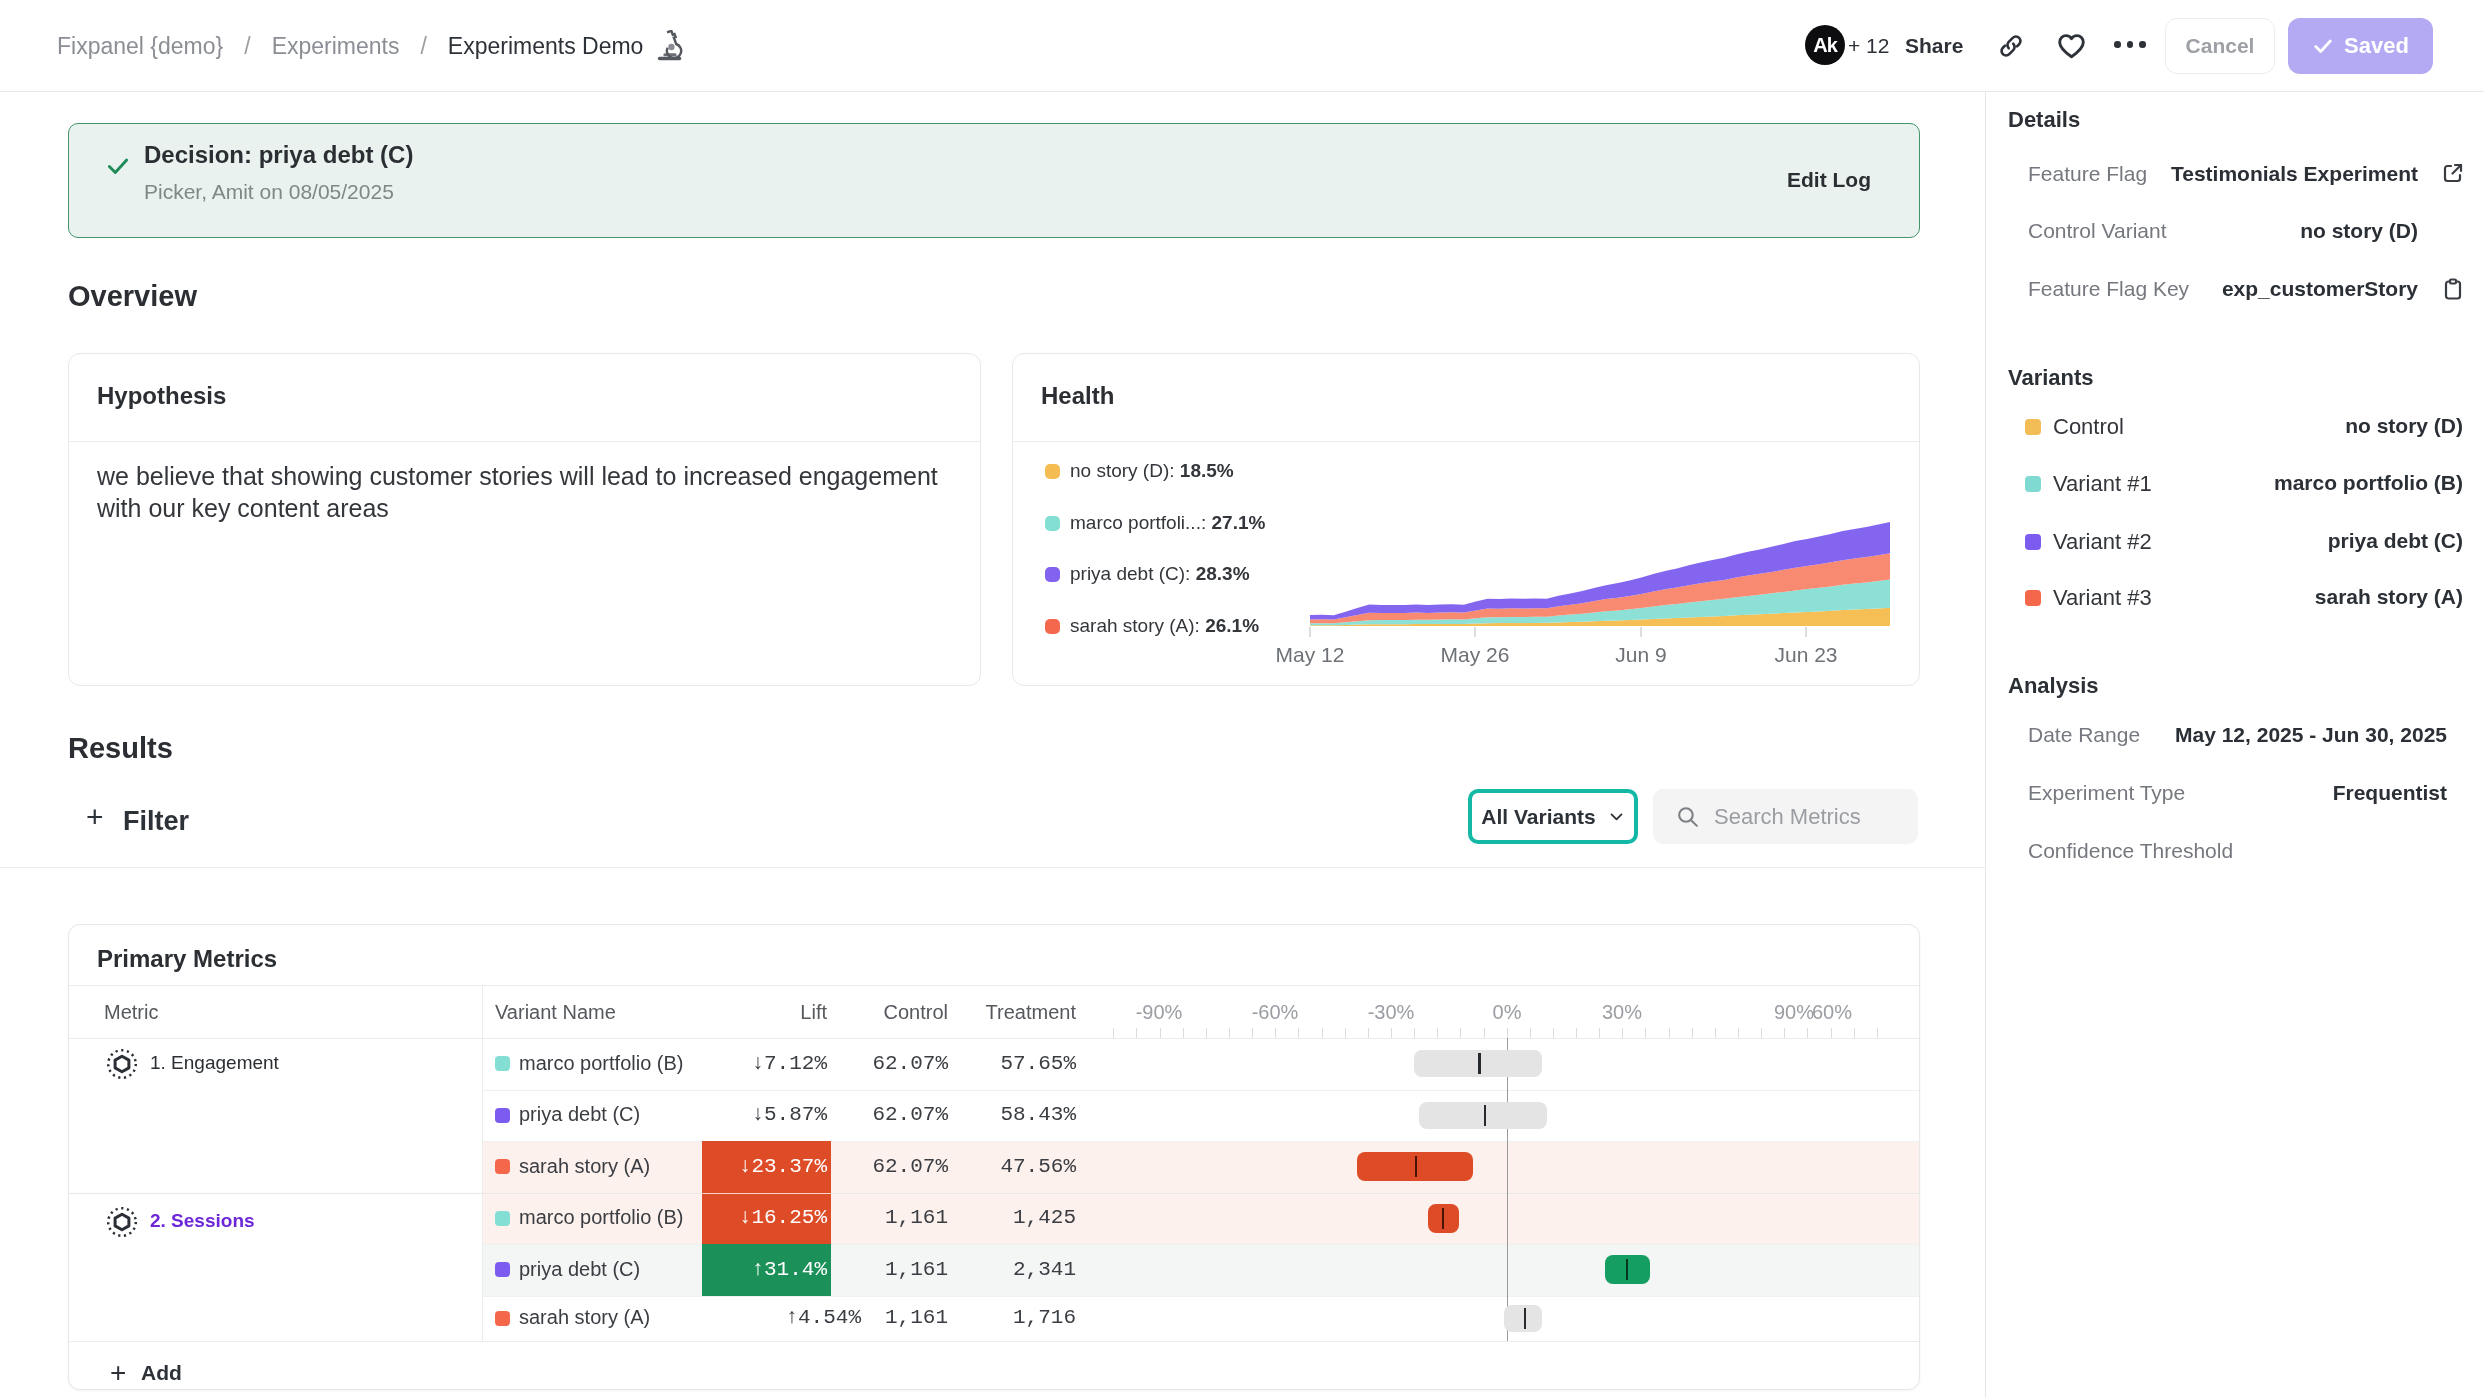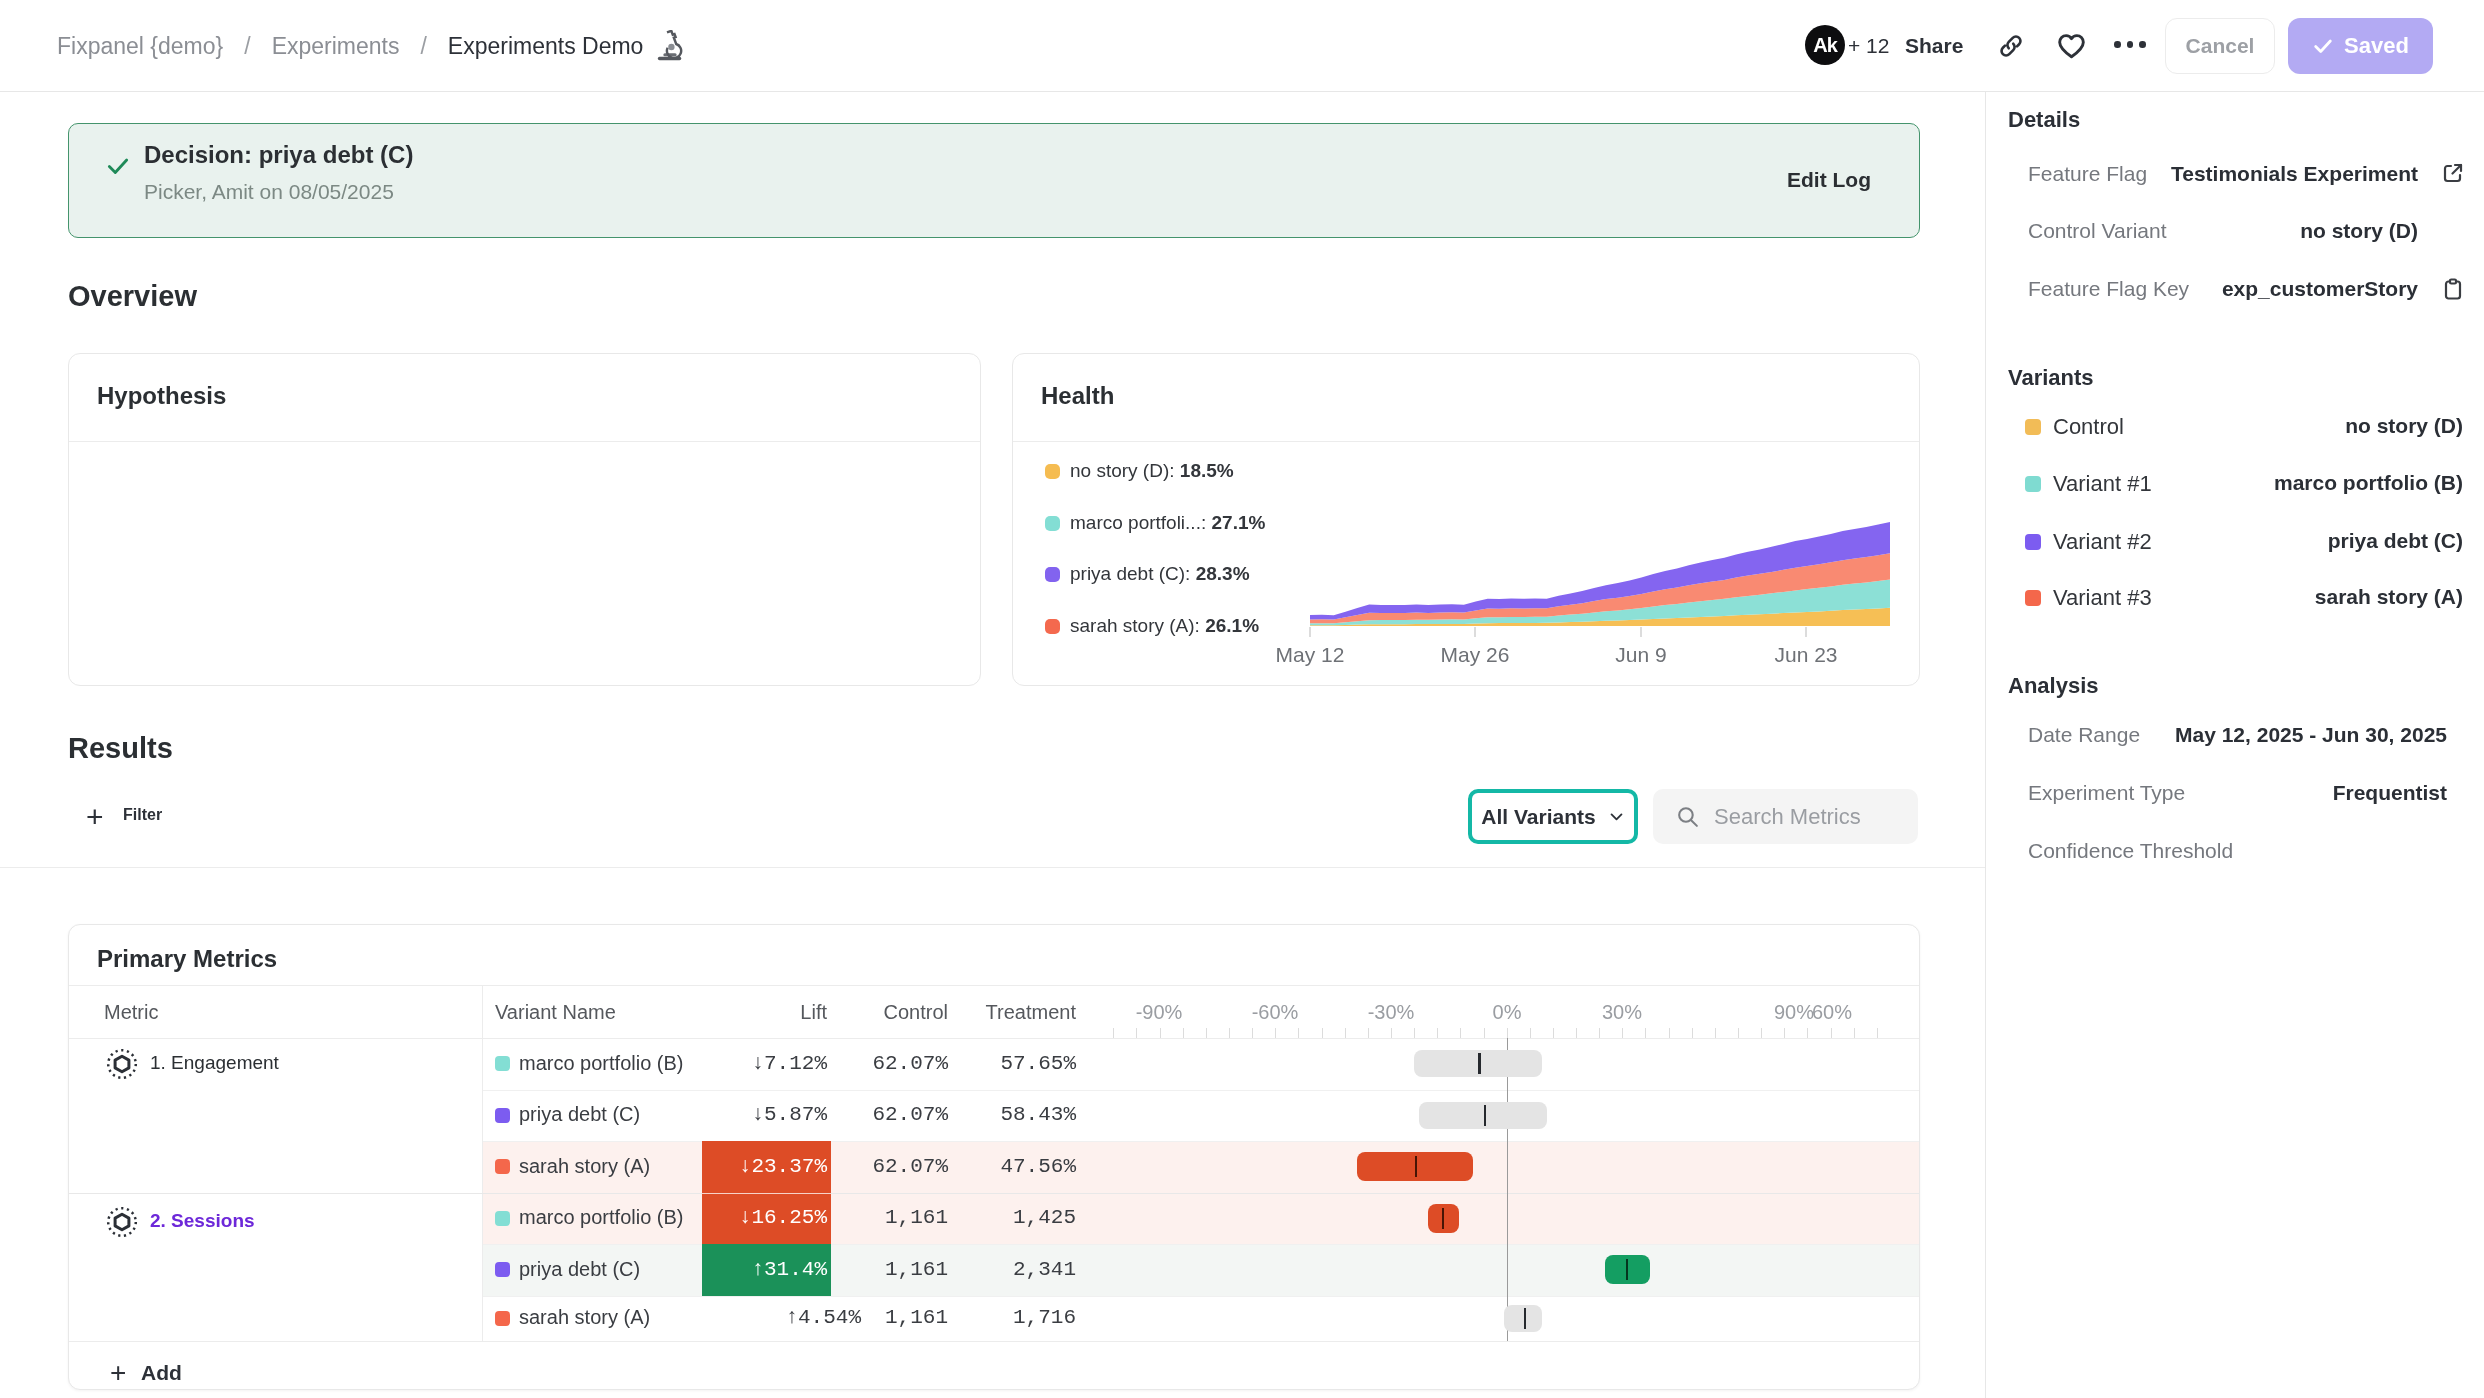--- a/index.html
+++ b/index.html
@@ -84,20 +84,21 @@
   <div class="t2">Picker, Amit on 08/05/2025</div>
   <div class="editlog">Edit Log</div>
 </div>
 
 <div class="h1" style="top:280px;">Overview</div>
 
 <div class="card" style="left:68px; top:353px; width:913px; height:333px;">
   <div class="hd">
       <span>Hypothesis</span>
     </div>
+  <div id="hypo-body">we believe that showing customer stories will lead to increased engagement<br>with our key content areas</div>
 </div>
 
 <div class="card" style="left:1012px; top:353px; width:908px; height:333px;">
   <div class="hd">
       <span>Health</span>
     </div>
   <div class="leg-item" style="top:106px;"><i class="leg-sq" style="background:#f5bc51;"></i>no story (D): <b>18.5%</b></div>
   <div class="leg-item" style="top:158px;"><i class="leg-sq" style="background:#83ded4;"></i>marco portfoli...: <b>27.1%</b></div>
   <div class="leg-item" style="top:209px;"><i class="leg-sq" style="background:#8263ef;"></i>priya debt (C): <b>28.3%</b></div>
   <div class="leg-item" style="top:261px;"><i class="leg-sq" style="background:#f4694e;"></i>sarah story (A): <b>26.1%</b></div>
@@ -114,21 +115,21 @@
 <line x1="566" y1="137" x2="566" y2="147" stroke="#dcdcdc" stroke-width="2"></line>
 <text x="70" y="172" text-anchor="middle" font-family="Liberation Sans, sans-serif" font-size="21" fill="#6e7176">May 12</text>
 <text x="235" y="172" text-anchor="middle" font-family="Liberation Sans, sans-serif" font-size="21" fill="#6e7176">May 26</text>
 <text x="401" y="172" text-anchor="middle" font-family="Liberation Sans, sans-serif" font-size="21" fill="#6e7176">Jun 9</text>
 <text x="566" y="172" text-anchor="middle" font-family="Liberation Sans, sans-serif" font-size="21" fill="#6e7176">Jun 23</text>
 </svg>
 
 <div class="h1" style="top:732px;">Results</div>
 
 <div class="abs" style="left:86px; top:800px; font-size:30px; color:#2d3138; font-weight:400;">+</div>
-<div class="abs" style="left:123px; top:806px; font-size:16px; font-weight:600; color:#2d3138;">Filter</div>
+<div class="abs" style="left:123px; top:806px; font-size:27px; font-weight:600; color:#2d3138;">Filter</div>
 <div id="filterrow-line"></div>
 <div id="allvariants">All Variants <svg width="17" height="17" viewBox="0 0 24 24">
       <path d="M5 9 L12 16 L19 9" fill="none" stroke="#2d3138" stroke-width="2.6" stroke-linecap="round" stroke-linejoin="round"></path>
     </svg></div>
 <div id="search">
   <svg style="margin-left:22px;" width="25" height="25" viewBox="0 0 24 24">
       <circle cx="10.5" cy="10.5" r="6.5" fill="none" stroke="#7c7f84" stroke-width="2"></circle>
       <path d="M15.5 15.5 L21 21" stroke="#7c7f84" stroke-width="2" stroke-linecap="round"></path>
     </svg>
   <span class="ph">Search Metrics</span>

